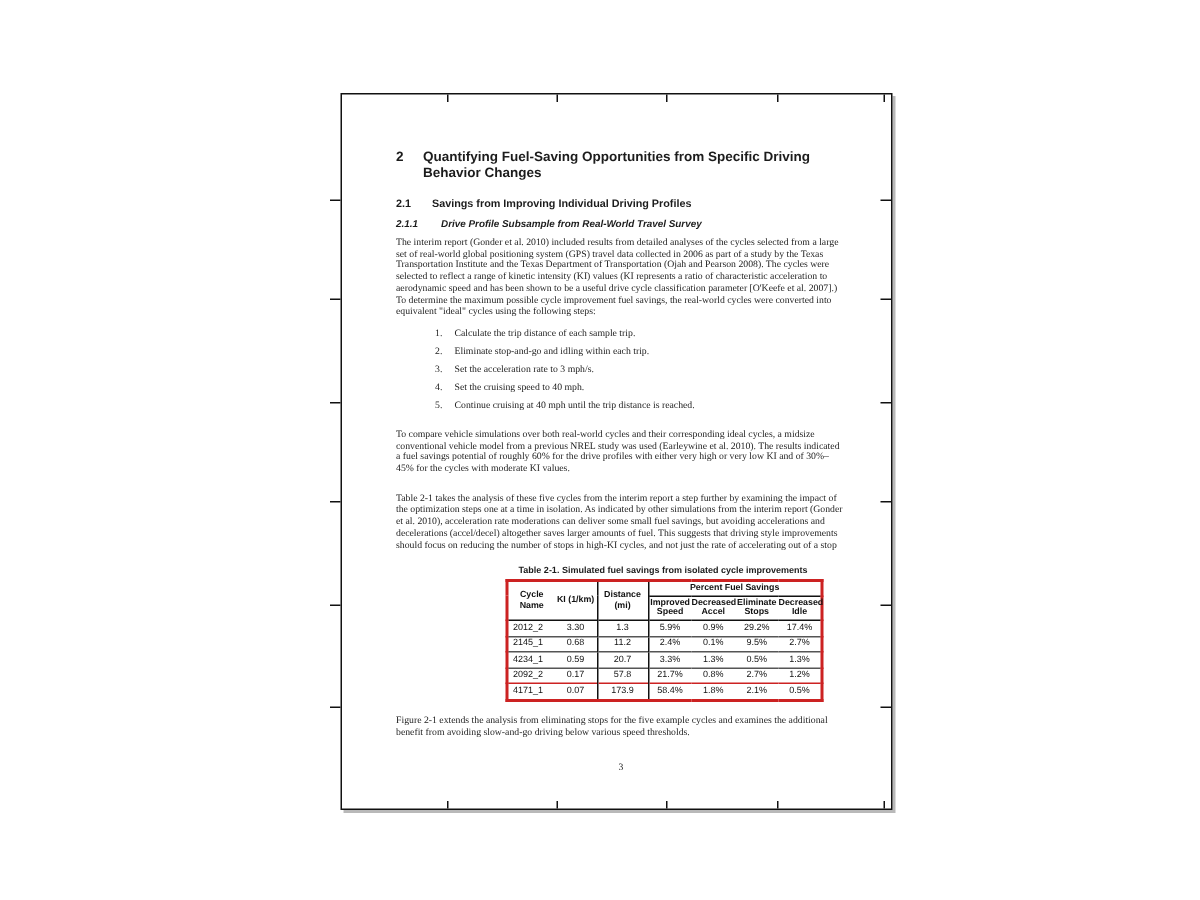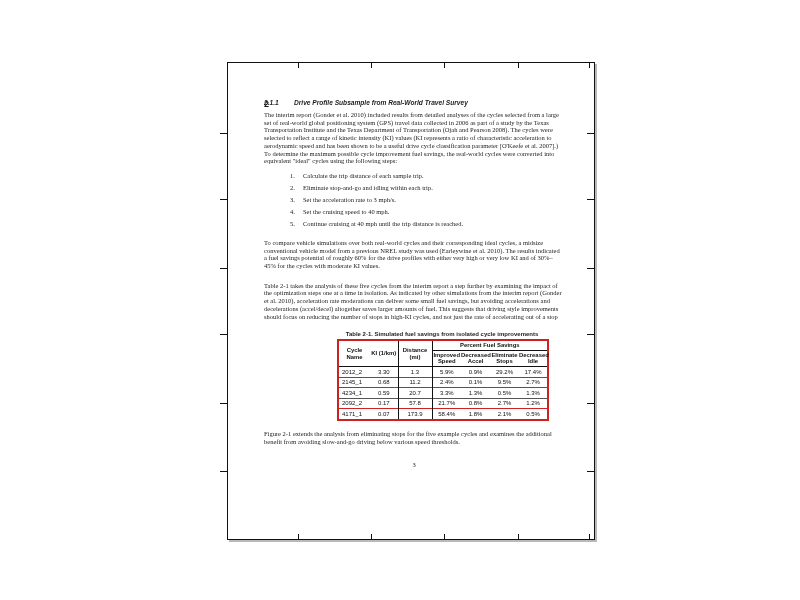--- a/index.html
+++ b/index.html
@@ -70,22 +70,27 @@
     <div class="tick h" style="right:0;top:136px;"></div>
     <div class="tick h" style="right:0;top:205px;"></div>
     <div class="tick h" style="right:0;top:271px;"></div>
     <div class="tick h" style="right:0;top:340px;"></div>
     <div class="tick h" style="right:0;top:408px;"></div>
 
     <div class="content">
 
       <div class="h1">
         <span class="num">2</span>
-      </div>
-
+        <span>Quantifying Fuel-Saving Opportunities from Specific Driving Behavior Changes</span>
+      </div>
+
+      <div class="h2">
+        <span class="num">2.1</span>
+        <span>Savings from Improving Individual Driving Profiles</span>
+      </div>
 
       <div class="h3">
         <span class="num">2.1.1</span>
         <span>Drive Profile Subsample from Real-World Travel Survey</span>
       </div>
 
       <div class="para">The interim report (Gonder et al. 2010) included results from detailed analyses of the cycles selected from a large set of real-world global positioning system (GPS) travel data collected in 2006 as part of a study by the Texas Transportation Institute and the Texas Department of Transportation (Ojah and Pearson 2008). The cycles were selected to reflect a range of kinetic intensity (KI) values (KI represents a ratio of characteristic acceleration to aerodynamic speed and has been shown to be a useful drive cycle classification parameter [O'Keefe et al. 2007].) To determine the maximum possible cycle improvement fuel savings, the real-world cycles were converted into equivalent "ideal" cycles using the following steps:</div>
 
       <div class="steps">
         <div class="step">

